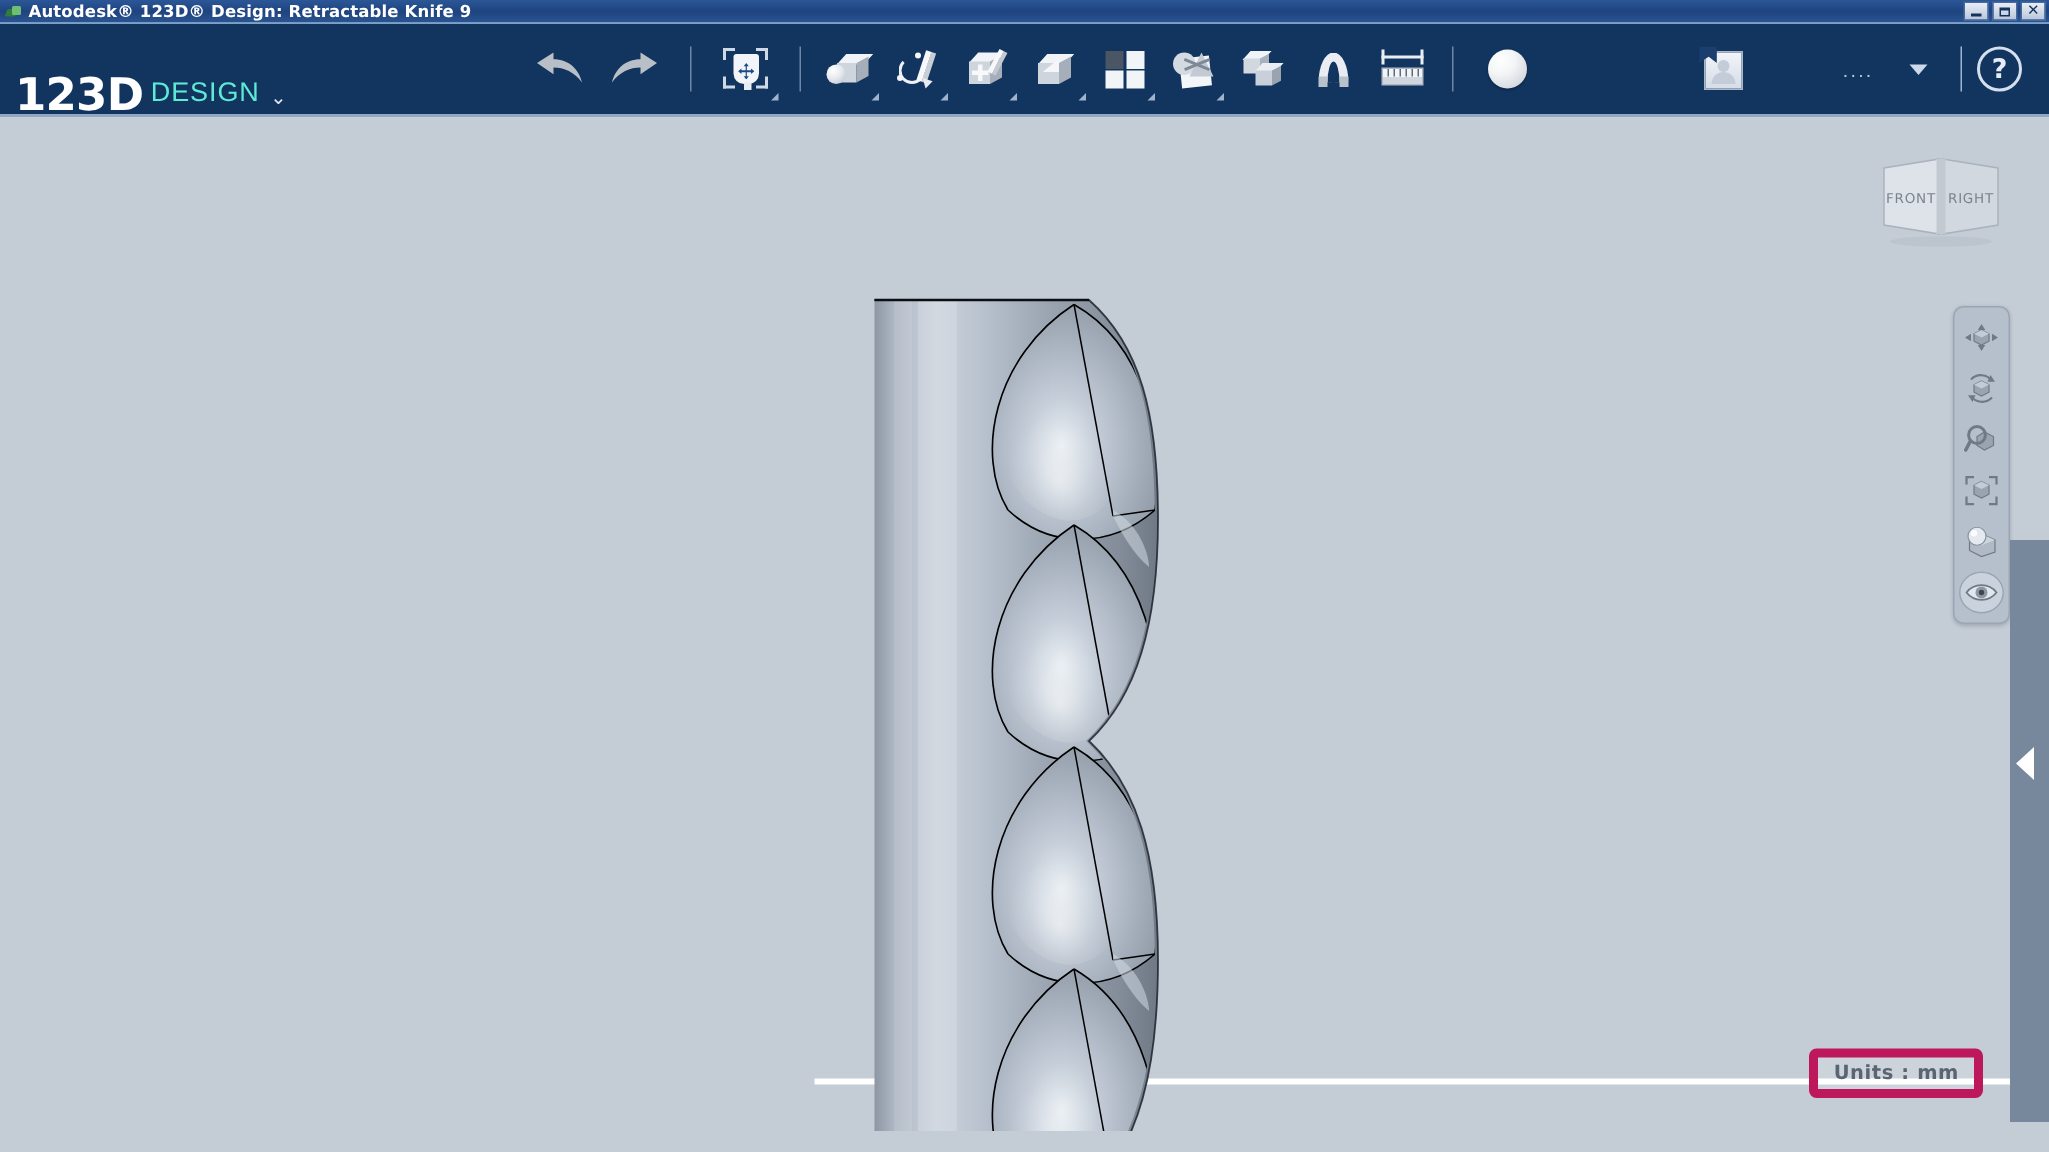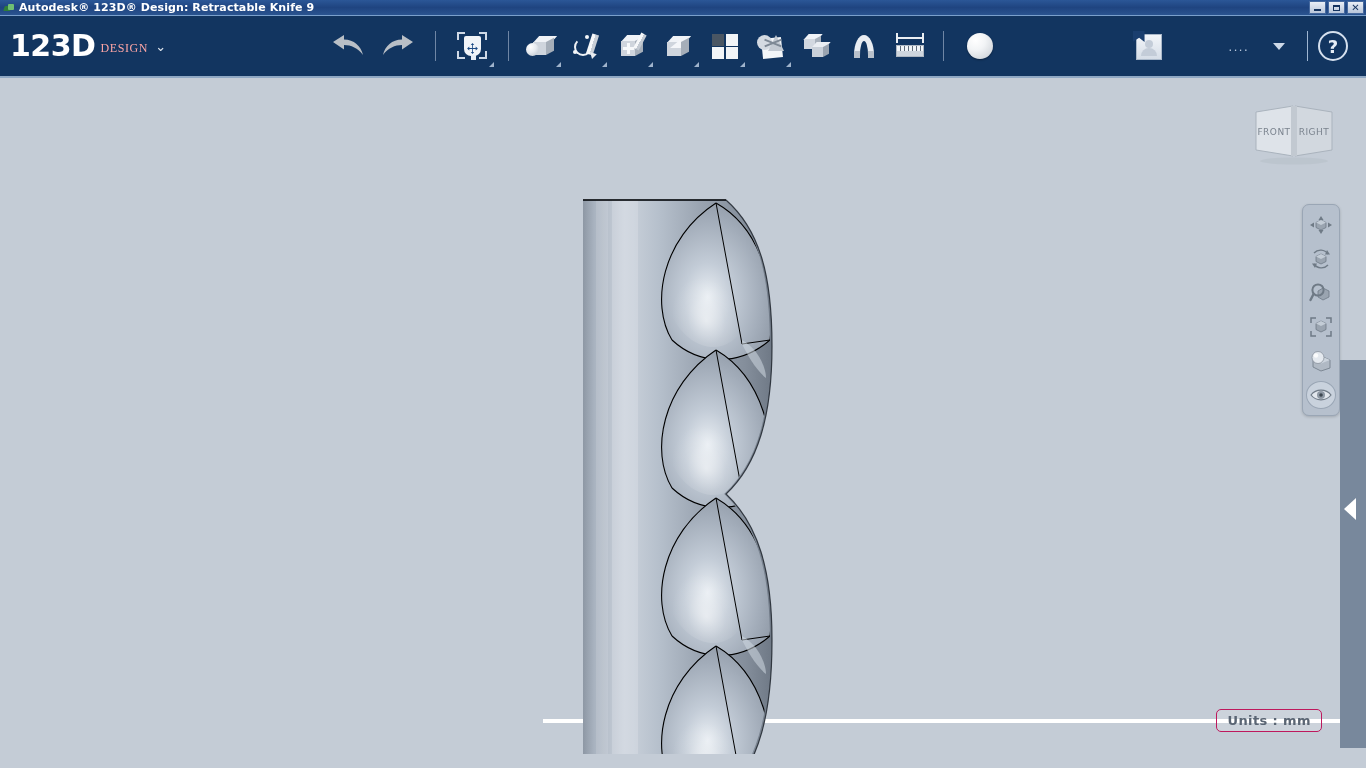--- a/index.html
+++ b/index.html
@@ -55,30 +55,30 @@
   #toolbar {
     position: absolute; top: 16px; left: 0;
     width: 1366px; height: 62px;
     background: #123560;
     border-bottom: 2px solid #8fa8c4;
     display: flex; align-items: center;
   }
   #brand {
     display: flex; align-items: flex-end; gap: 5px;
     margin-left: 10px; cursor: pointer;
-    height: 100%; padding-bottom: 18px;
+    height: 100%; 
   }
   #brand-123d {
     color: #ffffff; font-size: 30px; font-weight: bold;
     line-height: 0.85; letter-spacing: -0.5px;
     font-family: "DejaVu Sans", sans-serif;
   }
   #brand-design {
-    color: #fca5a5; font-size: 12px; letter-spacing: 0.6px;
-    line-height: 1.6; font-family: Liberation Serif, serif;
+    color: #5eead4; font-size: 18px; letter-spacing: 0.6px;
+    line-height: 1.6; font-family: Liberation Sans, sans-serif;
   }
   #brand-caret {
     color: #e2e8f0; font-size: 13px; line-height: 1.7; margin-left: 2px;
   }
 
   .tb-group { display: flex; align-items: center; height: 100%; }
   .tb-item {
     position: relative;
     width: 46px; height: 54px;
     display: flex; align-items: center; justify-content: center;
@@ -309,21 +309,21 @@
     border-top: 11px solid transparent;
     border-bottom: 11px solid transparent;
     border-right: 12px solid #ffffff;
     cursor: pointer;
   }
 
   
   #units-badge {
     position: absolute; right: 44px; bottom: 22px;
     padding: 3px 10px;
-    border: 1px solid #be185d;
+    border: 6px solid #be185d;
     border-radius: 5px;
     color: #5a6573; font-size: 13px; font-weight: bold;
     background: rgba(255,255,255,0.14);
     font-family: "DejaVu Sans", sans-serif;
     cursor: pointer;
     letter-spacing: 0.4px;
   }
 </style>
 </head>
 <body>

